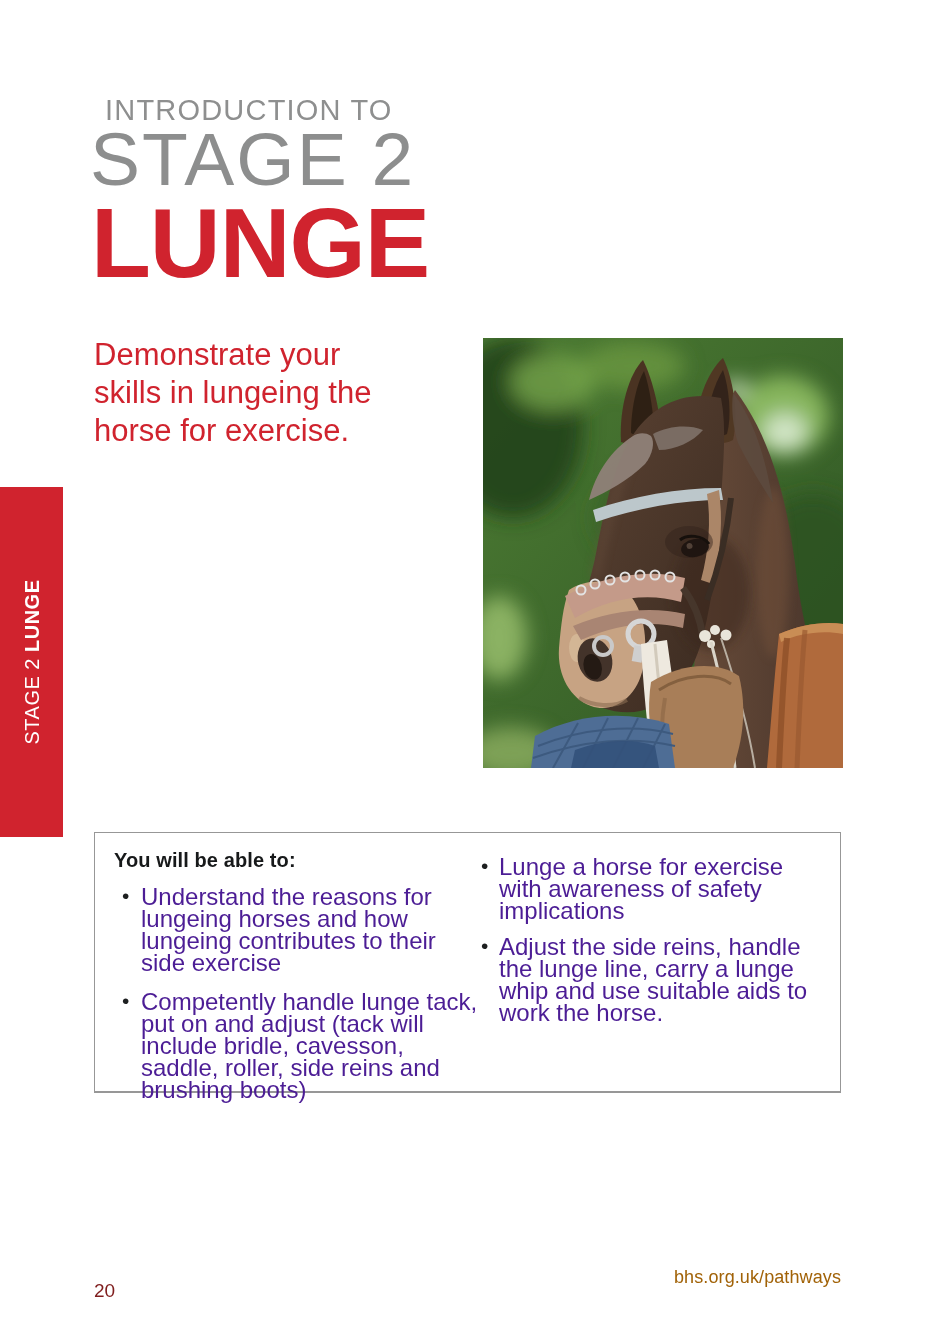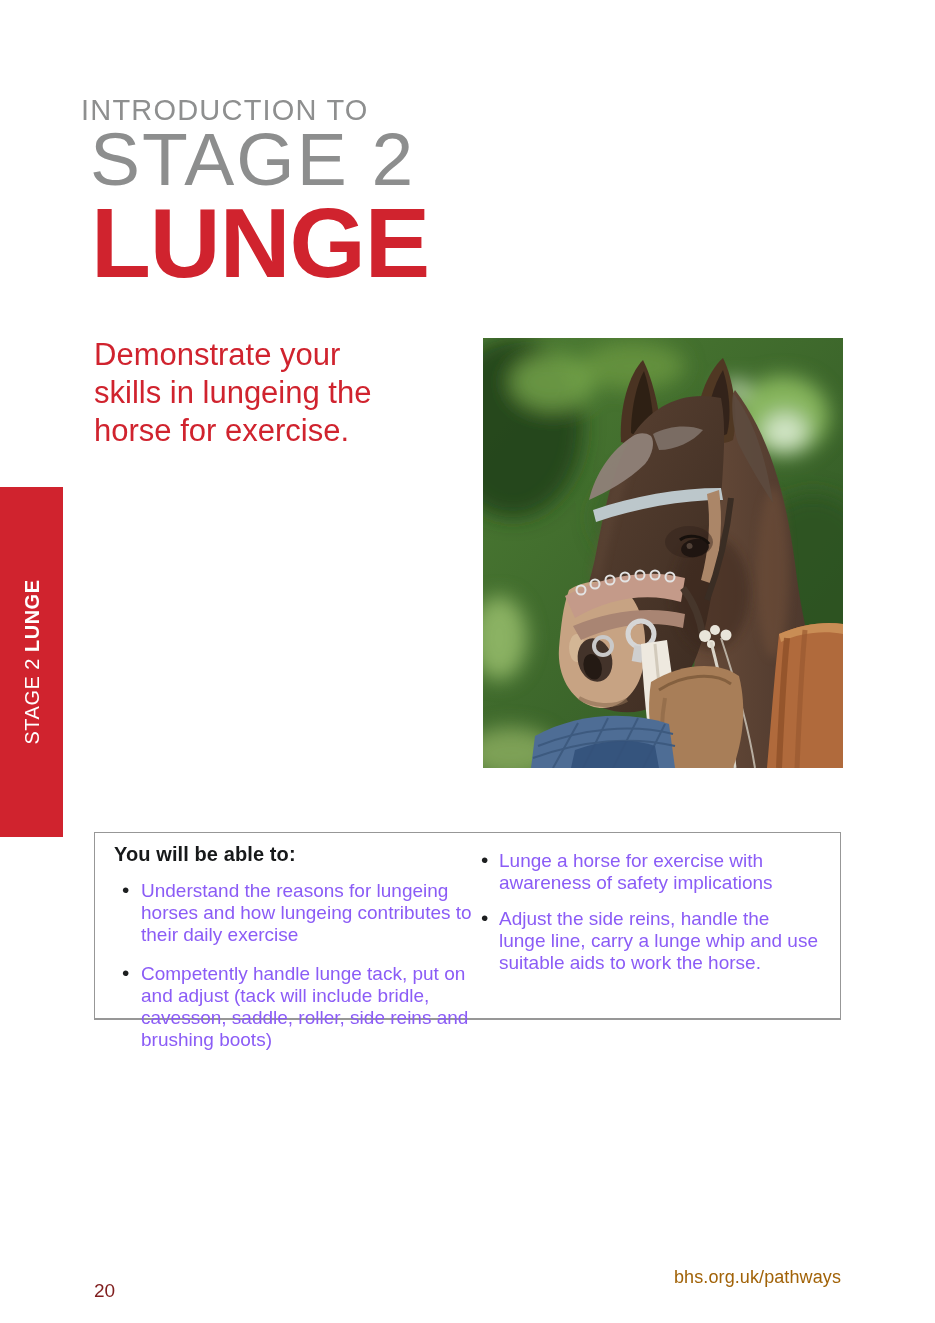--- a/index.html
+++ b/index.html
@@ -4,21 +4,21 @@
 <style>
   html,body { margin:0; padding:0; background:#ffffff; }
   body { font-family:"Liberation Sans", sans-serif; }
   .page {
     position:relative; width:935px; height:1323px;
     background:#ffffff; overflow:hidden;
   }
 
   
   .eyebrow {
-    position:absolute; left:81px; top:94px;
+    position:absolute; left:105px; top:94px;
     font-size:29px; line-height:32px; font-weight:400;
     color:#8e8f8f; letter-spacing:1.2px;
   }
   .stage-heading {
     position:absolute; left:90px; top:122px;
     font-size:75px; line-height:75px; font-weight:400;
     color:#8d8e8e; letter-spacing:2px;
   }
   .page-title {
     position:absolute; left:91px; top:194px;
@@ -46,34 +46,34 @@
 
   
   .photo {
     position:absolute; left:483px; top:338px; width:360px; height:430px;
     overflow:hidden;
   }
   .photo svg { display:block; }
 
   
   .abilities-box {
-    position:absolute; left:94px; top:832px; width:747px; height:188px;
+    position:absolute; left:94px; top:832px; width:747px; height:261px;
     border:1px solid #979797; border-bottom-width:2px;
     box-sizing:border-box; background:#ffffff;
-    display:flex; padding:10px 10px 0 19px;
+    display:flex; padding:16px 10px 0 19px;
   }
   .col-left { width:366px; }
   .col-right { flex:1; padding-top:7px; }
   .box-heading {
     margin:0 0 14px 0; font-size:20px; font-weight:700;
     color:#17191a; letter-spacing:0.1px;
   }
   .abilities-box ul { list-style:none; margin:0; padding:0; }
   .abilities-box li {
-    position:relative; font-size:19px; line-height:22px; color:#8b5cf6;
+    position:relative; font-size:24px; line-height:22px; color:#4c1d95;
   }
   .col-left li  { padding-left:27px; max-width:339px; margin-bottom:17px; }
   .col-right li { padding-left:19px; max-width:319px; margin-bottom:14px; }
   .abilities-box li::before {
     content:"\2022"; position:absolute; top:-1px;
     font-size:21px; color:#1d1f20;
   }
   .col-left  li::before { left:8px; }
   .col-right li::before { left:1px; }
 
@@ -225,21 +225,21 @@
           <path d="M50,420 C100,402 150,398 192,408"></path>
       </g>
       <path d="M92,412 C120,402 150,400 172,408 L176,430 L88,430 Z" fill="#33517a" opacity="0.9"></path>
     </svg>
   </div>
 
   <div class="abilities-box">
     <div class="col-left">
       <p class="box-heading">You will be able to:</p>
       <ul>
-        <li>Understand the reasons for lungeing horses and how lungeing contributes to their daily exercise</li>
+        <li>Understand the reasons for lungeing horses and how lungeing contributes to their side exercise</li>
         <li>Competently handle lunge tack, put on and adjust (tack will include bridle, cavesson, saddle, roller, side reins and brushing boots)</li>
       </ul>
     </div>
     <div class="col-right">
       <ul>
         <li>Lunge a horse for exercise with awareness of safety implications</li>
         <li>Adjust the side reins, handle the lunge line, carry a lunge whip and use suitable aids to work the horse.</li>
       </ul>
     </div>
   </div>

